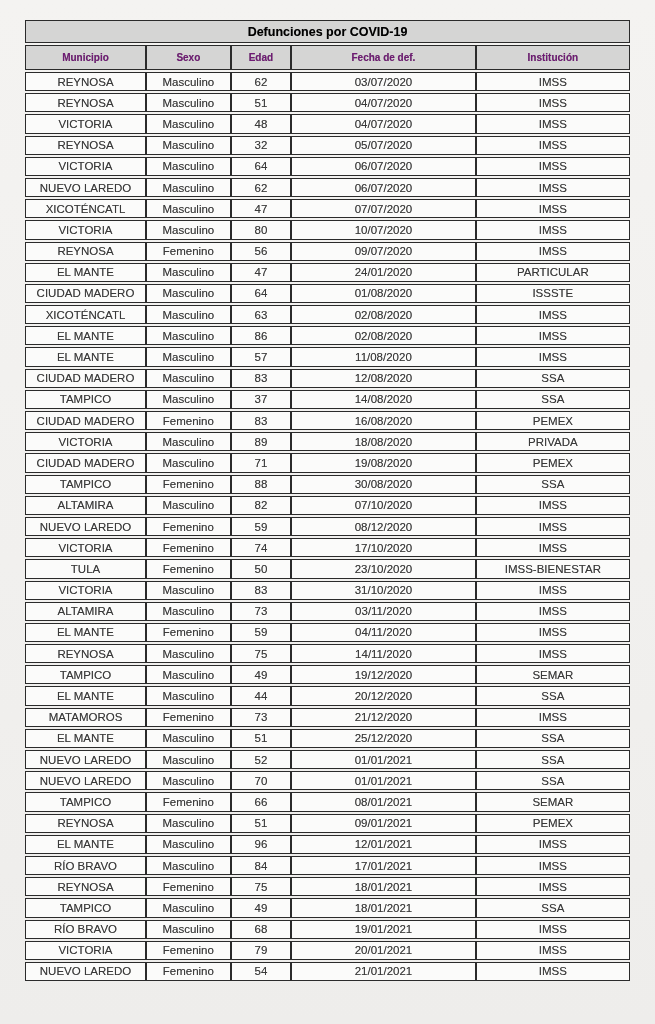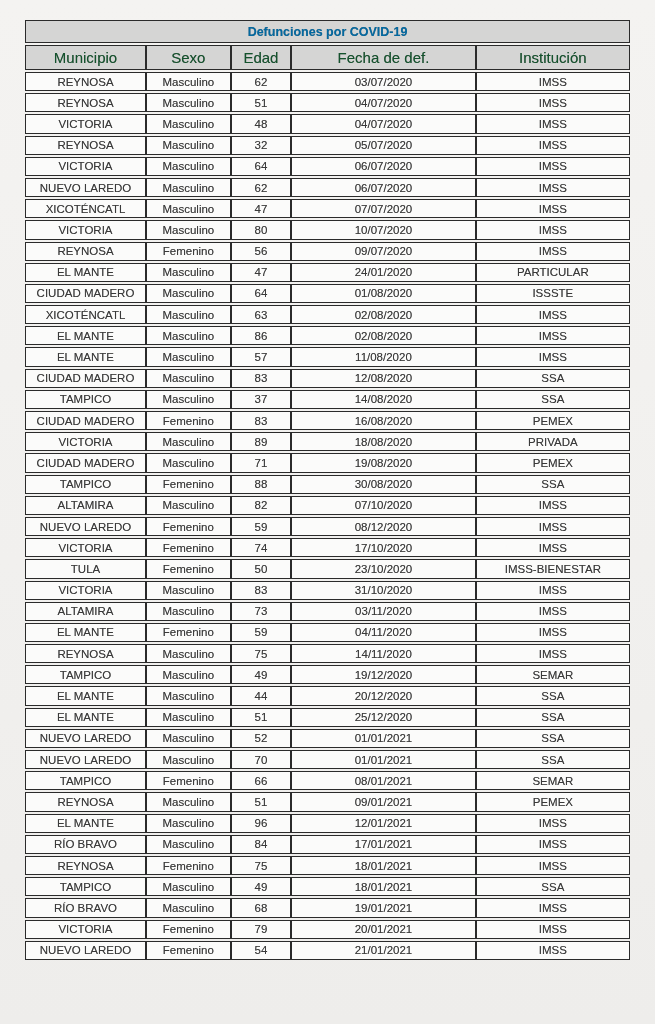--- a/index.html
+++ b/index.html
@@ -34,28 +34,28 @@
     vertical-align: middle;
     overflow: hidden;
     white-space: nowrap;
     color: #3a3a3a;
   }
   tr.title-row th {
     background: #d5d5d4;
     font-size: 12.5px;
     font-weight: bold;
     height: 19px;
-    color: #0369a1;
+    color: #000000;
   }
   tr.header-row th {
     background: #d5d5d4;
-    font-size: 15px;
-    font-weight: normal;
+    font-size: 10px;
+    font-weight: bold;
     height: 21px;
-    color: #14532d;
+    color: #701a75;
   }
   tbody td {
     background: #fbfbfa;
     font-size: 11.5px;
     height: 15.2px;
     padding: 1px 2px;
   }
   
   .table-wrap { text-shadow: 0 0 0.4px rgba(60,60,60,0.55); }
 </style>
@@ -289,20 +289,27 @@
             <td>SEMAR</td>
           </tr>
           <tr>
             <td>EL MANTE</td>
             <td>Masculino</td>
             <td>44</td>
             <td>20/12/2020</td>
             <td>SSA</td>
           </tr>
           <tr>
+            <td>MATAMOROS</td>
+            <td>Femenino</td>
+            <td>73</td>
+            <td>21/12/2020</td>
+            <td>IMSS</td>
+          </tr>
+          <tr>
             <td>EL MANTE</td>
             <td>Masculino</td>
             <td>51</td>
             <td>25/12/2020</td>
             <td>SSA</td>
           </tr>
           <tr>
             <td>NUEVO LAREDO</td>
             <td>Masculino</td>
             <td>52</td>

